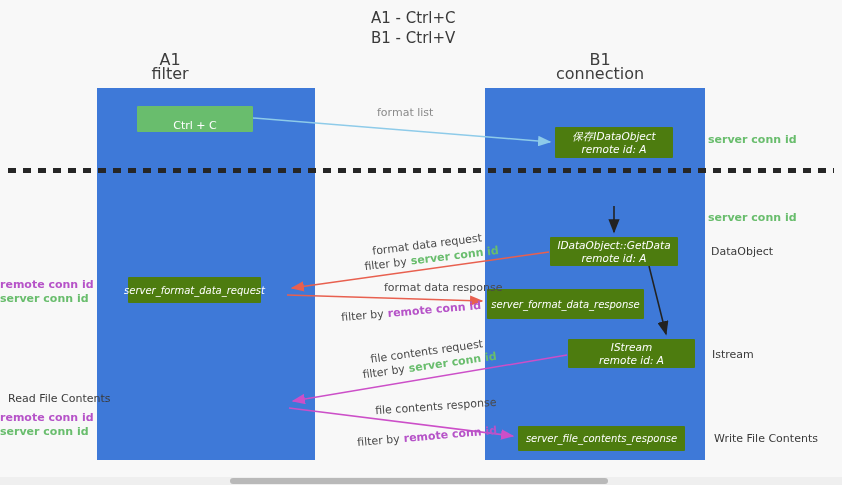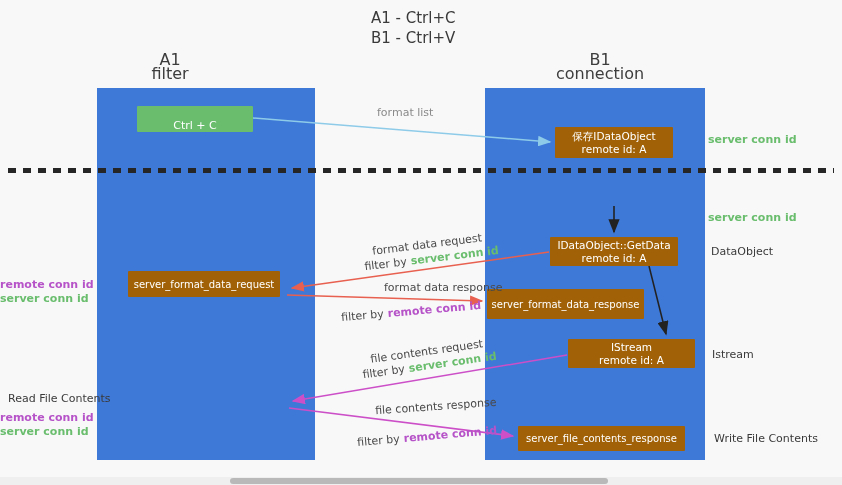--- a/index.html
+++ b/index.html
@@ -9,21 +9,21 @@
 
   .title { position:absolute; left:371px; top:8px; font-size:15px; color:#3a3a3a; line-height:20px; }
 
   .lane-header { position:absolute; width:90px; text-align:center; font-size:16px; color:#3d3d3d; line-height:14px; }
   .lane { position:absolute; background:#3e79d8; }
 
   .node { position:absolute; display:flex; flex-direction:column; align-items:center; justify-content:center;
           color:#ffffff; font-size:10.5px; line-height:13px; text-align:center; white-space:nowrap; border-radius:1px; }
   .node.long { font-size:10px; }
   .green  { background:#69bd6d;justify-content:flex-end; }
-  .orange { background:#a16207; }
+  .orange { background:#4d7c0f;font-style:italic; }
 
   .separator { position:absolute; left:8px; top:168px; width:826px; height:5px;
                background:repeating-linear-gradient(90deg,#262626 0 8px,transparent 8px 15px); }
 
   .side-label { position:absolute; font-size:11px; color:#3a3a3a; white-space:nowrap; }
   .left-pair  { position:absolute; left:0px; width:86px; text-align:right; font-size:11px; line-height:14px; white-space:nowrap; }
   .green-text  { color:#69bd6d; font-weight:bold; }
   .purple-text { color:#b653c8; font-weight:bold; }
 
   .arrow-label { position:absolute; font-size:11px; color:#4a4a4a; white-space:nowrap; }
@@ -95,21 +95,21 @@
     <span>保存IDataObject</span>
     <span>remote id: A</span>
   </div>
 
 
   <div class="node orange" style="left:550px; top:237px; width:128px; height:29px;">
     <span>IDataObject::GetData</span>
     <span>remote id: A</span>
   </div>
 
-  <div class="node orange long" style="left:128px; top:271px; width:152px; height:26px;text-align:center;">
+  <div class="node orange long" style="left:128px; top:277px; width:133px; height:26px;text-align:center;">
     <span>server_format_data_request</span>
   </div>
 
   <div class="node orange long" style="left:487px; top:289px; width:157px; height:30px;">
     <span>server_format_data_response</span>
   </div>
 
   <div class="node orange" style="left:568px; top:339px; width:127px; height:29px;">
     <span>IStream</span>
     <span>remote id: A</span>

